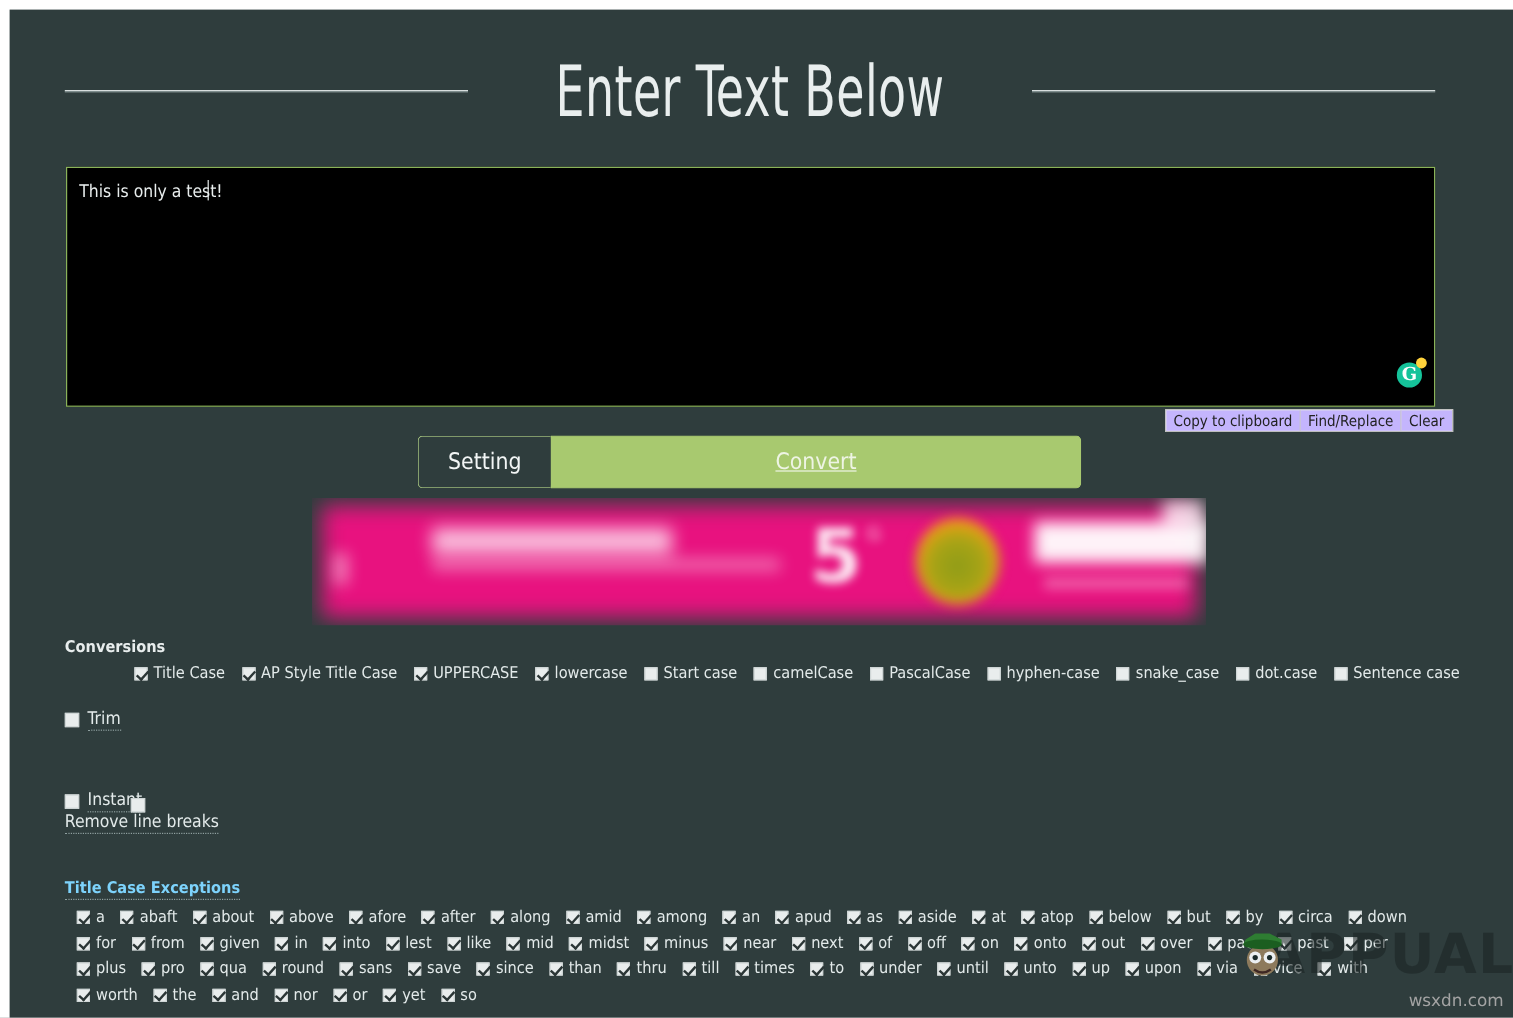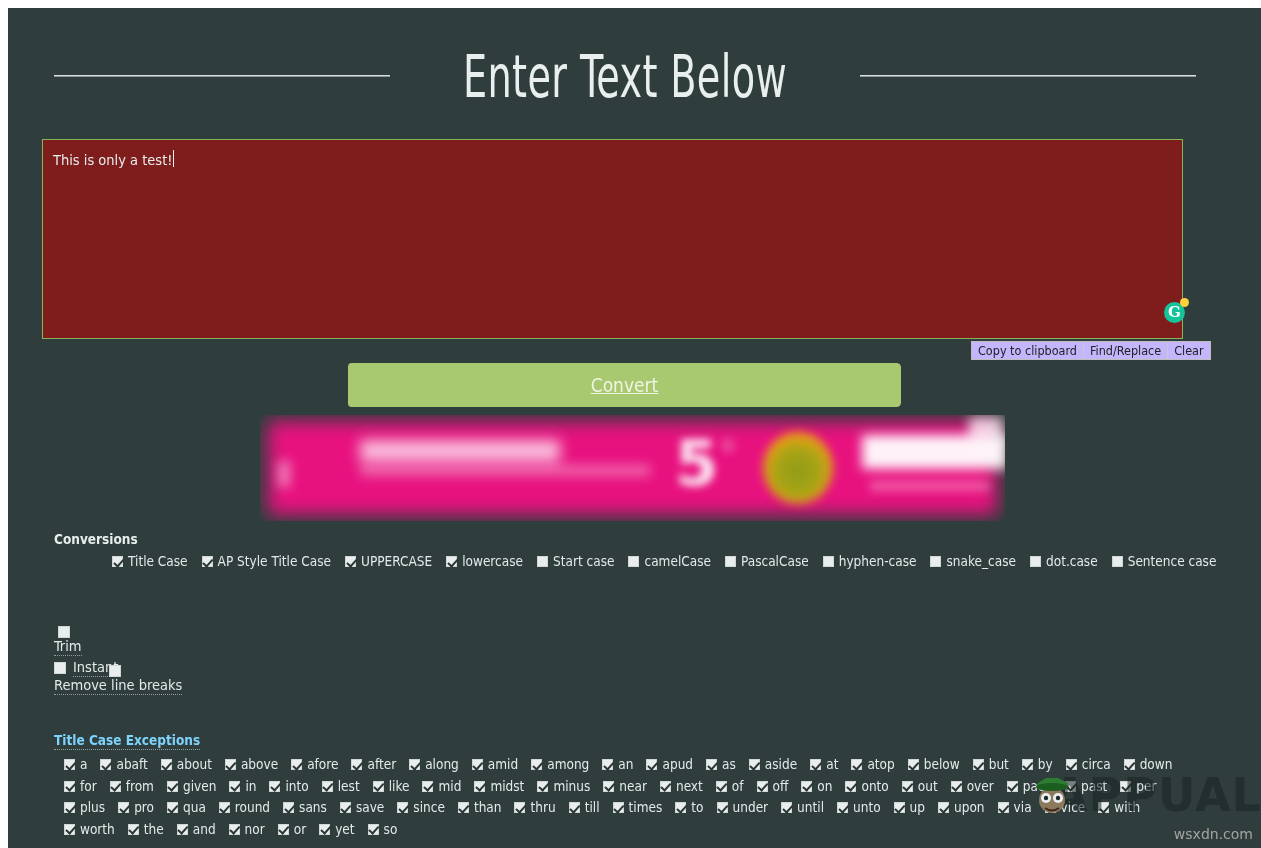--- a/index.html
+++ b/index.html
@@ -51,26 +51,26 @@
     letter-spacing: 0.5px;
     padding: 0 10px;
     white-space: nowrap;
     transform: scaleX(0.72);
     transform-origin: center;
   }
 
   
   .textarea-box {
     position: absolute;
-    left: 34px;
+    left: 47px;
     top: 131px;
     width: 1141px;
     height: 200px;
     box-sizing: border-box;
-    background: #7f1d1d;
+    background: #000000;
     border: 1px solid #8ab259;
     color: #e8eded;
     font-family: "DejaVu Sans Condensed", "Liberation Sans Narrow", "Liberation Sans", sans-serif;
     font-size: 14.5px;
     padding: 12px 10px;
     resize: none;
     outline: none;
     overflow: hidden;
   }
   .caret {
@@ -313,21 +313,21 @@
     position: absolute;
     display: flex;
     align-items: center;
     font-family: "DejaVu Sans Condensed", "Liberation Sans Narrow", "Liberation Sans", sans-serif;
     font-size: 14.5px;
     color: #e3eaea;
     cursor: pointer;
   }
   .opt .cb { width: 12px; height: 12px; margin-right: 7px; }
   .opt .opt-label { border-bottom: 1px dotted #8fa0a0; padding-bottom: 1px; }
-  #opt-trim    { left: 46px; top: 618px; flex-direction: column; }
+  #opt-trim    { left: 46px; top: 583px; }
   #opt-instant { left: 46px; top: 651px; }
   #opt-rlb     { left: 46px; top: 657px; flex-direction: column; }
 
   #exceptions-grid {
     position: absolute;
     left: 56px;
     top: 750px;
     width: 1150px;
     display: flex;
     flex-wrap: wrap;
@@ -387,20 +387,21 @@
     <div class="gr-dot"></div>
   </div>
 
   <div class="ta-actions" id="ta-actions">
       <button class="ta-btn">Copy to clipboard</button>
       <button class="ta-btn">Find/Replace</button>
       <button class="ta-btn">Clear</button>
     </div>
 
   <div class="seg">
+    <div class="seg-setting">Setting</div>
     <div class="seg-convert">Convert</div>
   </div>
 
   <div class="ad">
     <div class="ad-inner"></div>
     <div class="ad-dot"></div>
     <div class="ad-txt1"></div>
     <div class="ad-txt2"></div>
     <div class="ad-five">5</div>
     <div class="ad-sup">G</div>

